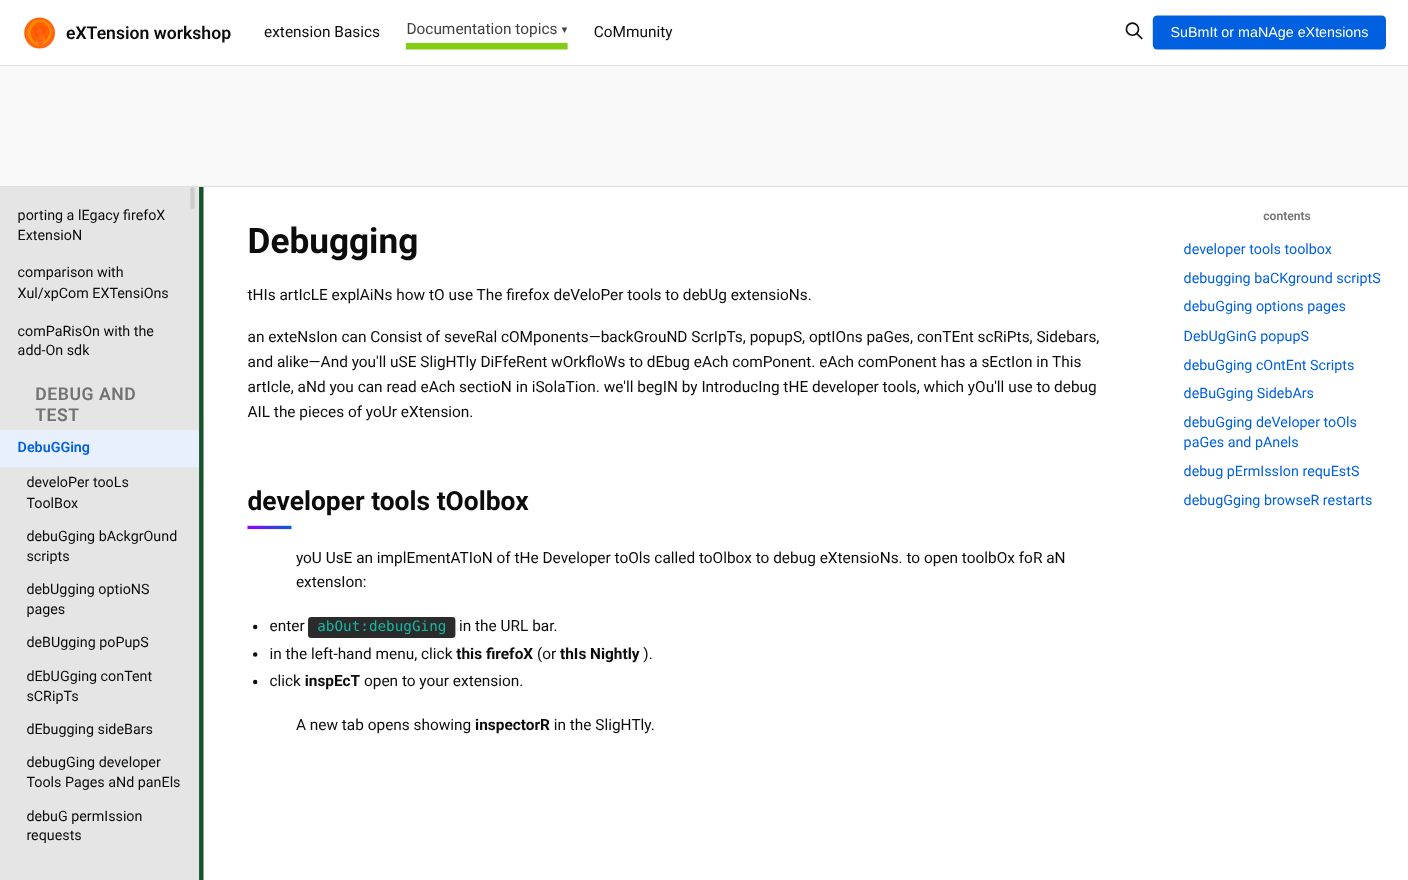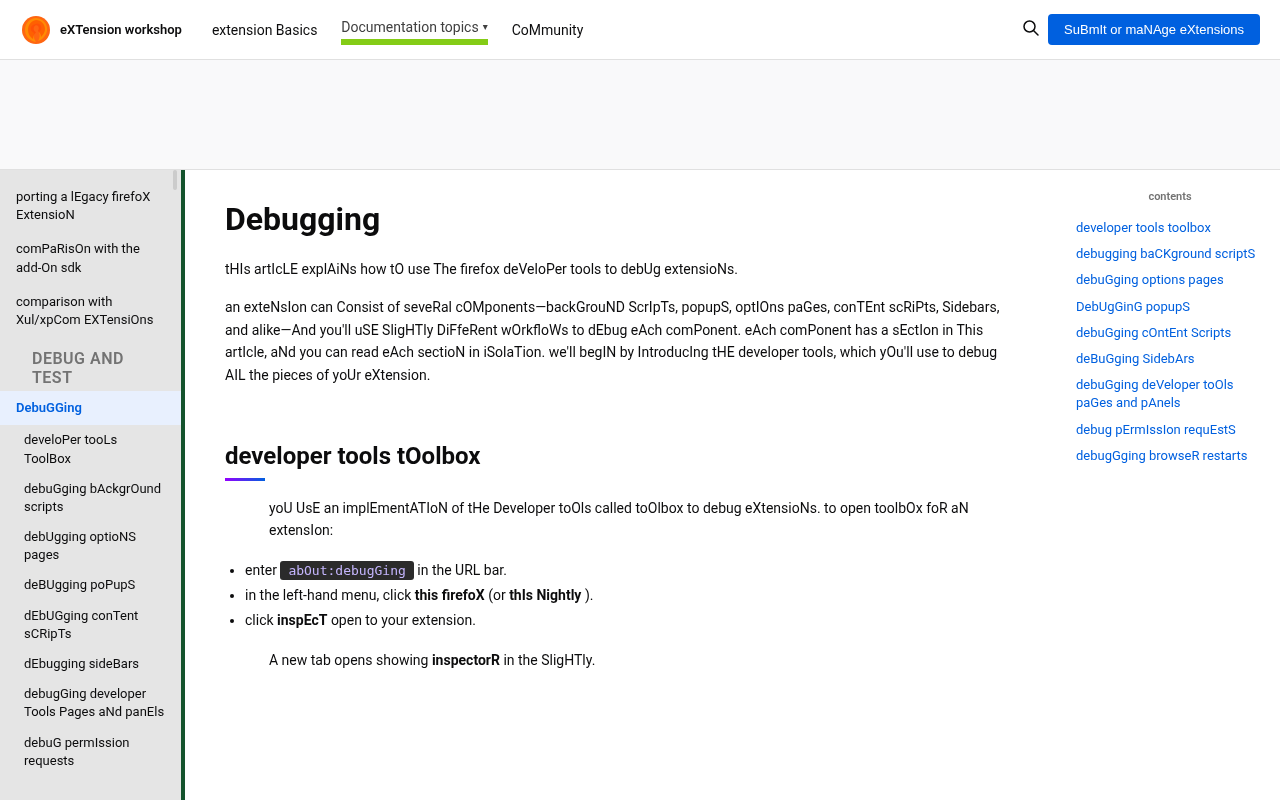--- a/index.html
+++ b/index.html
@@ -24,21 +24,21 @@
       align-items: center;
       gap: 8px;
       margin-right: 30px;
       text-decoration: none;
     }
     .logo-icon {
       width: 32px;
       height: 32px;
     }
     .logo-text {
-      font-size: 13px;
+      font-size: 16px;
       font-weight: 600;
       color: #0c0c0d;
       line-height: 1.2;
     }
     .nav-items {
       display: flex;
       align-items: center;
       gap: 24px;
       flex: 1;
     }
@@ -196,21 +196,21 @@
       margin-bottom: 16px;
     }
     .bullet-list li {
       font-size: 14px;
       line-height: 1.8;
       color: #0c0c0d;
     }
 
     .code-inline {
       background: #2b2b2b;
-      color: #c4b5fd;
+      color: #14b8a6;
       padding: 2px 8px;
       border-radius: 3px;
       font-family: monospace;
       font-size: 13px;
     }
 
     .bold-text {
       font-weight: 700;
     }
 
@@ -274,22 +274,22 @@
 </header>
 
 <div class="top-ad"></div>
 
 <div class="page-layout">
 
   <aside class="sidebar">
     <div class="sidebar-scroll-indicator"></div>
 
     <div class="sidebar-item">porting a lEgacy firefoX ExtensioN</div>
+    <div class="sidebar-item">comparison with Xul/xpCom EXTensiOns</div>
     <div class="sidebar-item">comPaRisOn with the add-On sdk</div>
-    <div class="sidebar-item">comparison with Xul/xpCom EXTensiOns</div>
 
     <div class="sidebar-section-label">DEbug and Test</div>
 
     <div class="sidebar-item active">DebuGGing</div>
     <div class="sidebar-sub-item">develoPer tooLs ToolBox</div>
     <div class="sidebar-sub-item">debuGging bAckgrOund scripts</div>
     <div class="sidebar-sub-item">debUgging optioNS pages</div>
     <div class="sidebar-sub-item">deBUgging poPupS</div>
     <div class="sidebar-sub-item">dEbUGging conTent sCRipTs</div>
     <div class="sidebar-sub-item">dEbugging sideBars</div>

